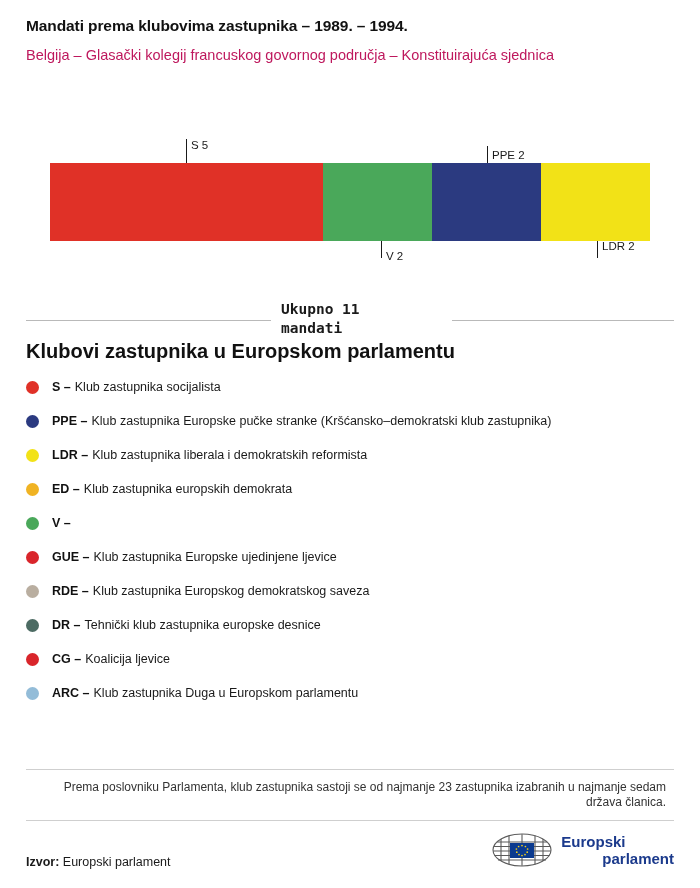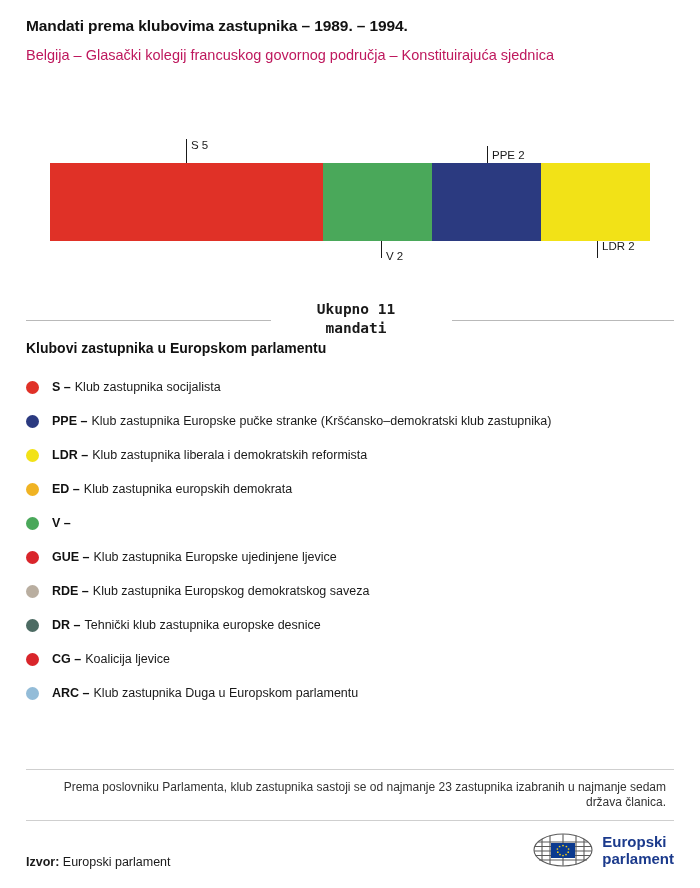--- a/index.html
+++ b/index.html
@@ -80,34 +80,34 @@
     height: 1px;
     background: #b9b9b9;
   }
   .total-line.left { left: 0; width: 245px; }
   .total-line.right { right: 0; width: 222px; }
   .total-text {
     position: absolute;
     left: 255px;
     top: 0;
     width: 150px;
-    text-align: center;
+    text-align: left;
     font-family: "DejaVu Sans Mono", monospace;
     font-size: 14.5px;
     font-weight: bold;
     line-height: 19px;
     color: #1a1a1a;
   }
 
   
   .legend-title {
     position: absolute;
     left: 26px;
     top: 340px;
-    font-size: 14px;
+    font-size: 20px;
     font-weight: bold;
     color: #111111;
   }
   .legend {
     position: absolute;
     left: 26px;
     top: 370px;
     width: 648px;
   }
   .legend-item {
@@ -178,21 +178,21 @@
     height: 40px;
     margin-right: 8px;
     flex: 0 0 auto;
   }
   .logo-text {
     font-size: 15px;
     line-height: 17px;
     color: #1b3a8c;
     font-weight: bold;
   }
-  .logo-text .l2 { display: block; }
+  .logo-text .l2 { display: block; margin-left: 41px; }
 </style>
 </head>
 <body>
 
 <div class="page">
 
   <div class="title">Mandati prema klubovima zastupnika – 1989. – 1994.</div>
   <div class="subtitle">Belgija – Glasački kolegij francuskog govornog područja – Konstituirajuća sjednica</div>
 
   <div class="chart">

